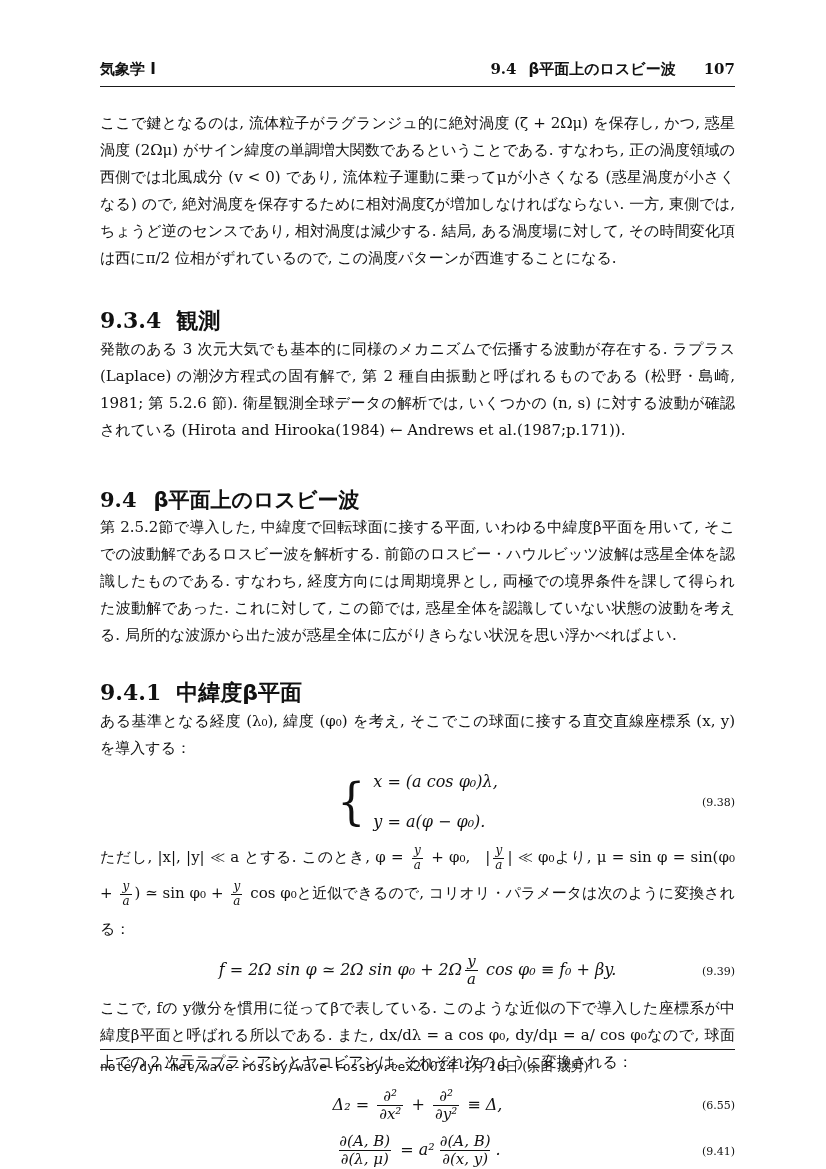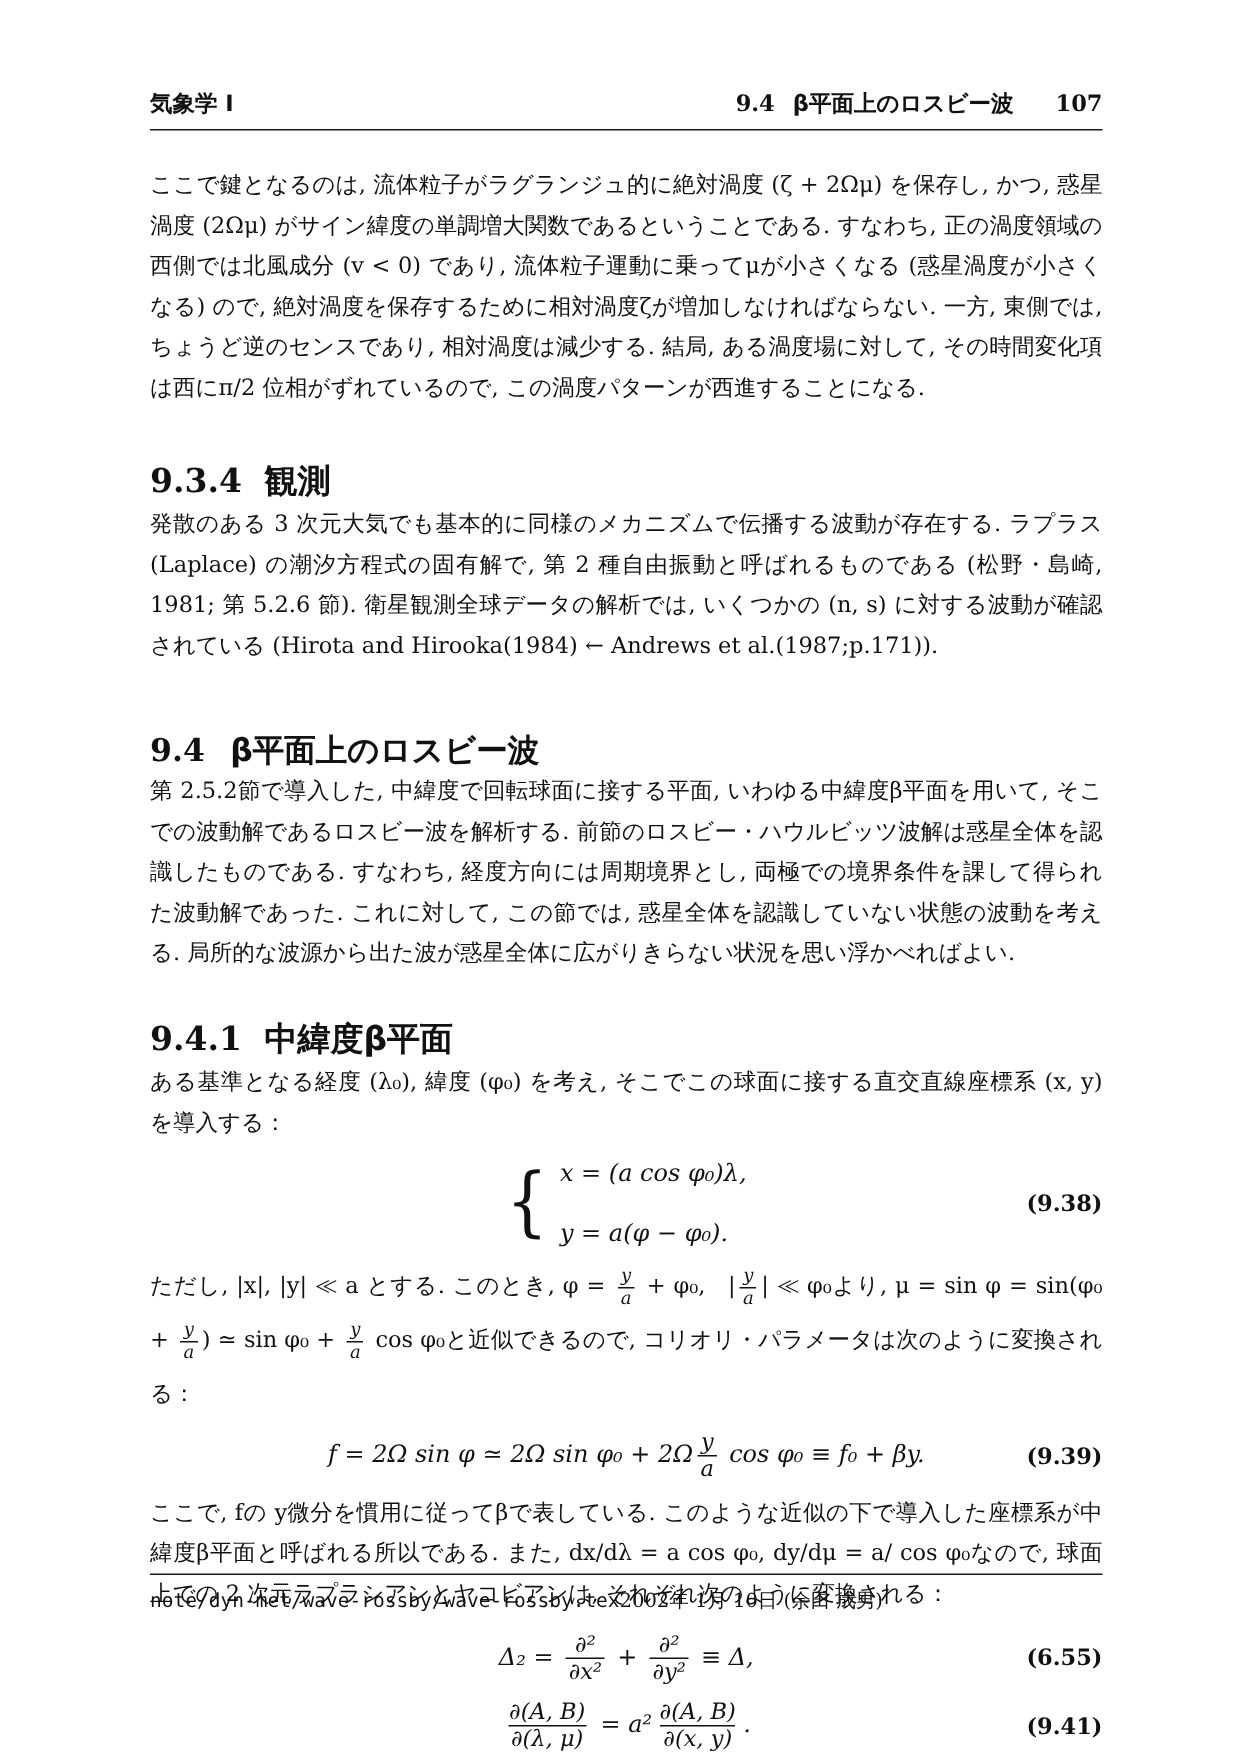--- a/index.html
+++ b/index.html
@@ -47,21 +47,21 @@
   .mt-s941 { margin-top:29px; }
   .mt-p4   { margin-top:26px; }
 
   
   .eqrow {
     position:relative;
     display:flex; justify-content:center; align-items:center;
     font-size:16px; font-style:italic;
     font-family:"DejaVu Serif",serif;
   }
-  .eqno { position:absolute; right:0; top:50%; transform:translateY(-50%); font-style:normal; font-size:15px;font-weight:bold; }
+  .eqno { position:absolute; right:0; top:50%; transform:translateY(-50%); font-style:normal; font-size:11px; }
   .mt-eq938 { margin-top:10px; margin-bottom:8px; }
   .mt-p5    { margin-top:4px; }
   .mt-eq939 { margin-top:6px; margin-bottom:6px; }
   .mt-p6    { margin-top:2px; }
   .mt-eq940 { margin-top:12px; }
   .mt-eq941 { margin-top:10px; }
 
   .frac { display:inline-flex; flex-direction:column; align-items:center; vertical-align:middle; margin:0 3px; line-height:1.15; font-style:italic; font-family:"DejaVu Serif",serif; }
   .frac .num { display:block; padding:0 2px; }
   .frac .den { display:block; padding:0 2px; border-top:1px solid currentColor; }

